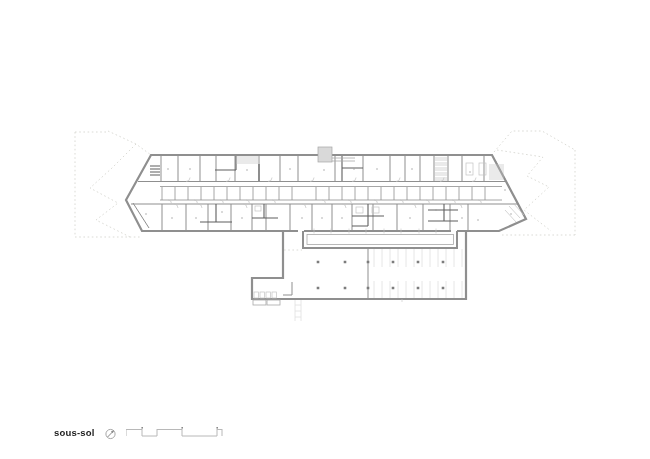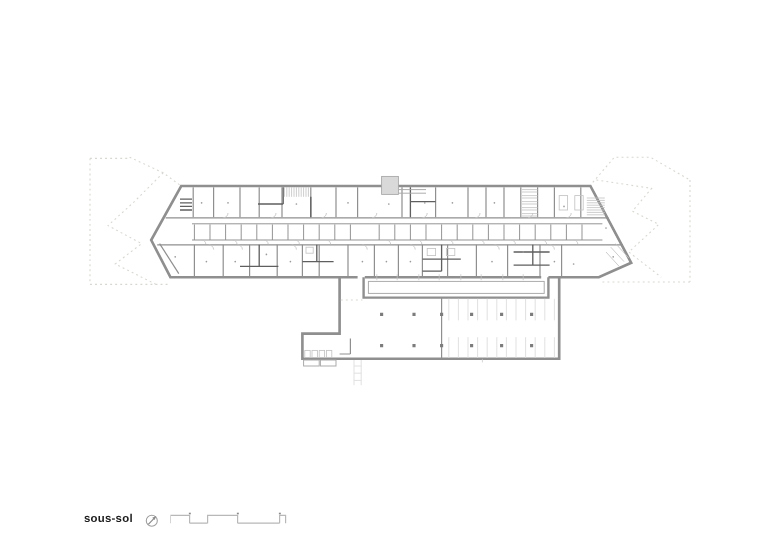--- a/index.html
+++ b/index.html
@@ -14,21 +14,21 @@
   .wg  {stroke:#a8a8a8;stroke-width:.8;fill:none;}
   .wd  {stroke:var(--wall-dark,#5f5f5f);stroke-width:1.1;fill:none;}
   .lt  {stroke:var(--detail,#c3c3c3);stroke-width:.7;fill:none;}
   .lt6 {stroke:var(--detail,#c3c3c3);stroke-width:.6;fill:none;}
   .dash{stroke:var(--site-line,#d7d7d1);stroke-width:.9;fill:none;stroke-dasharray:1.6 2.6;}
   .stall{stroke:var(--stall,#e0e0e0);stroke-width:.8;fill:none;}
   .dots{stroke:#9c9c9c;stroke-width:1.4;fill:none;stroke-linecap:round;}
   .cols{stroke:#7c7c7c;stroke-width:2.6;fill:none;stroke-linecap:square;}
   .blk {fill:var(--fill-block,#d9d9d9);stroke:#a5a5a5;stroke-width:.7;}
   .gap {fill:var(--background,#ffffff);}
-  .footer{position:absolute;left:70px;top:426px;display:flex;align-items:center;gap:9px;}
+  .footer{position:absolute;left:54px;top:426px;display:flex;align-items:center;gap:9px;}
   .floor-label{font-size:9.5px;font-weight:bold;color:var(--text,#1c1c1c);letter-spacing:.2px;line-height:14px;}
   .icon-svg{display:block;}
 </style>
 </head>
 <body>
 
 <div class="page">
 
   <svg class="plan-svg" width="650" height="459" viewBox="0 0 650 459">
 

